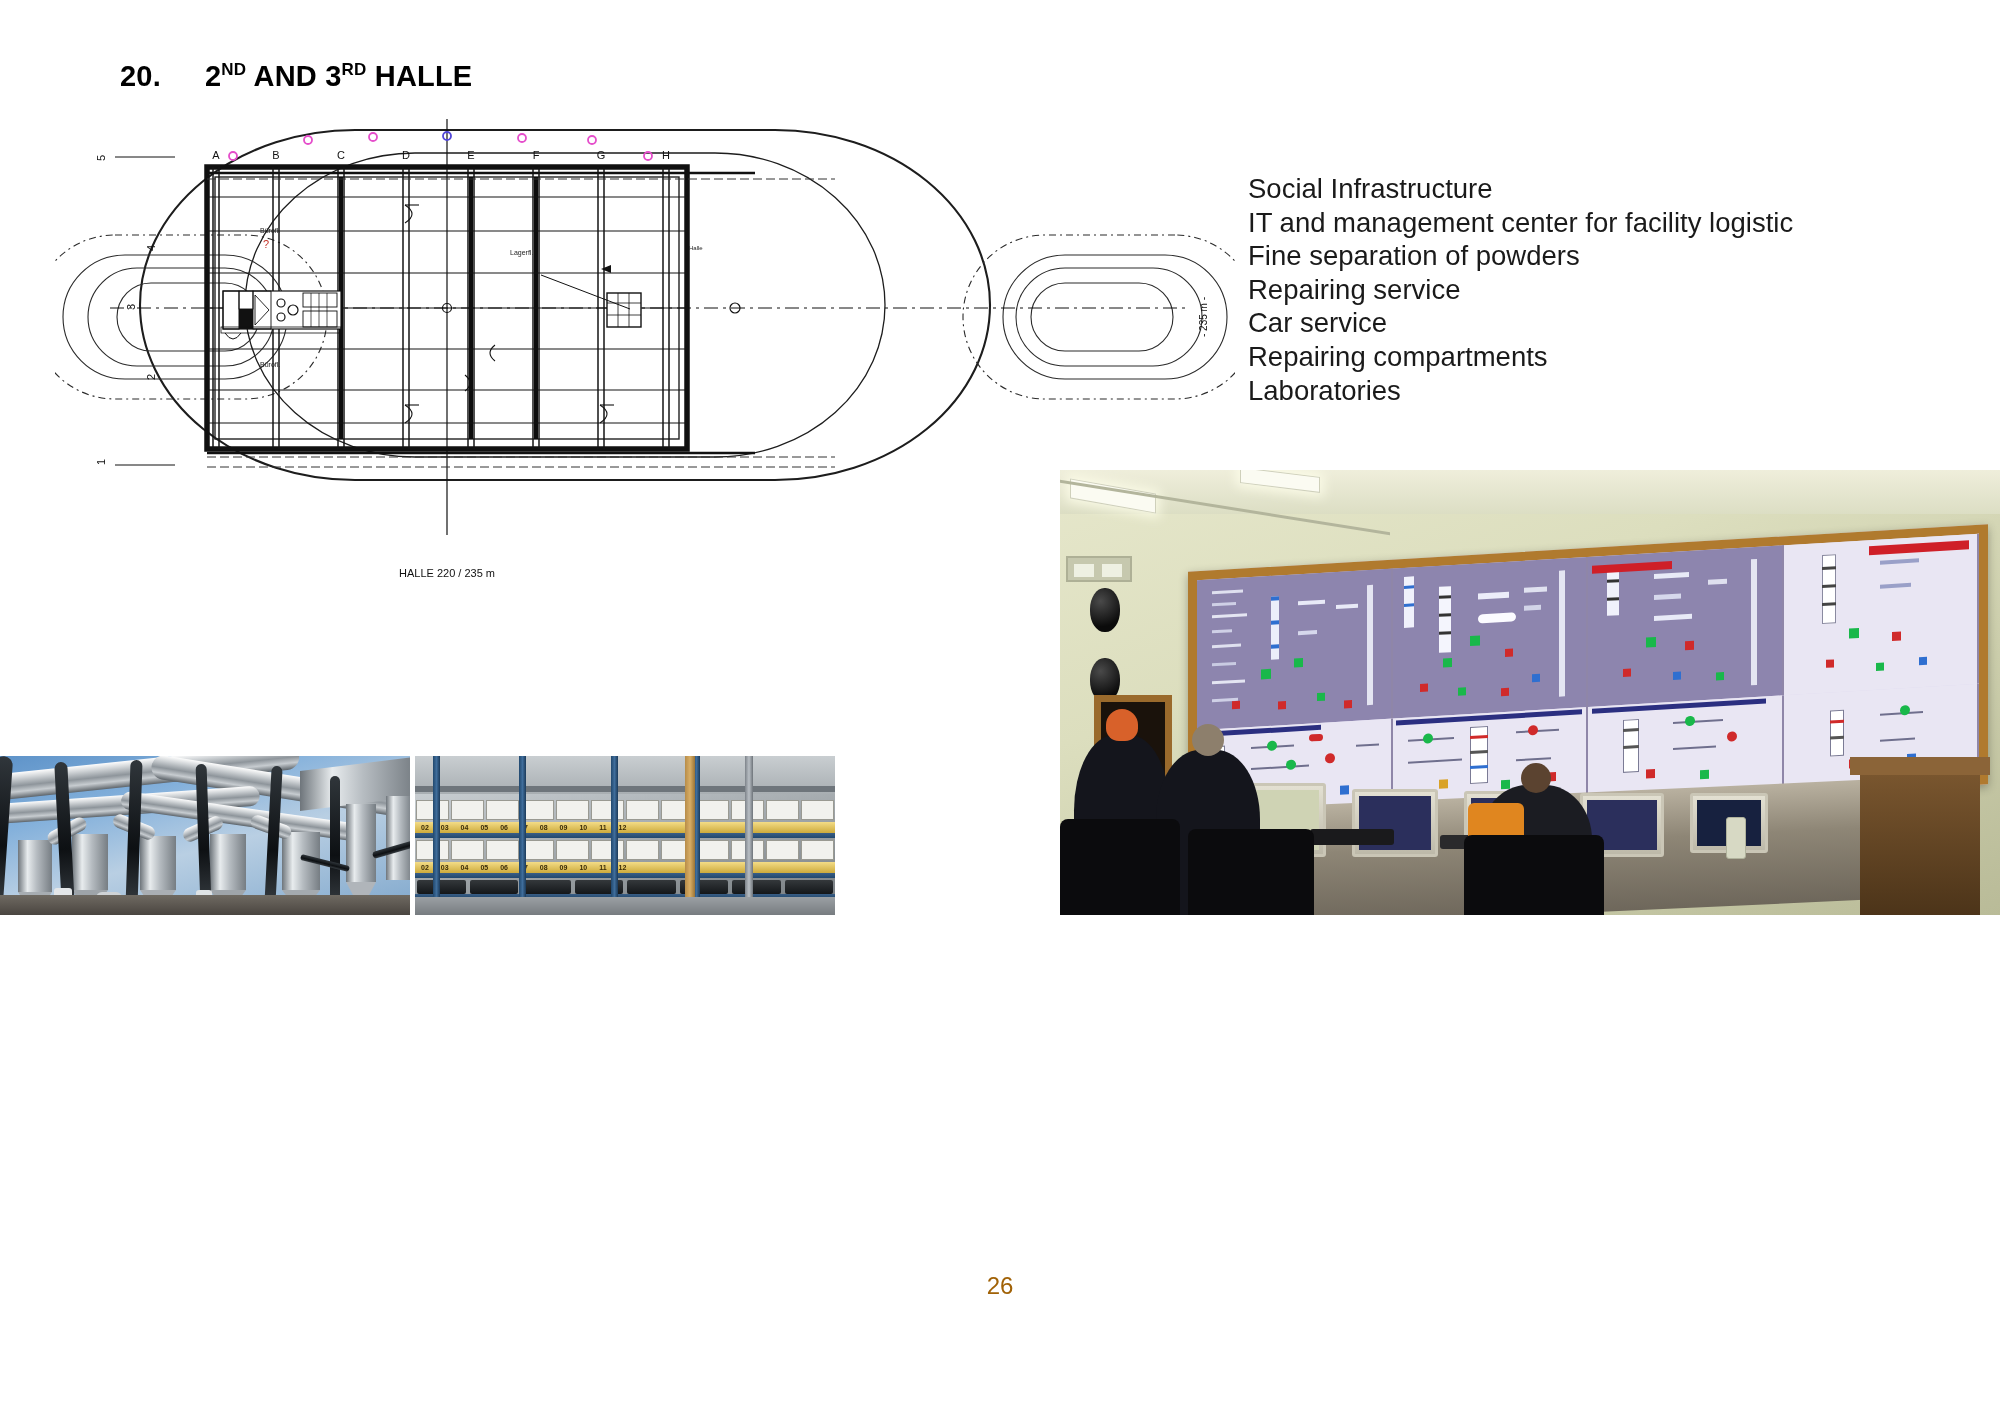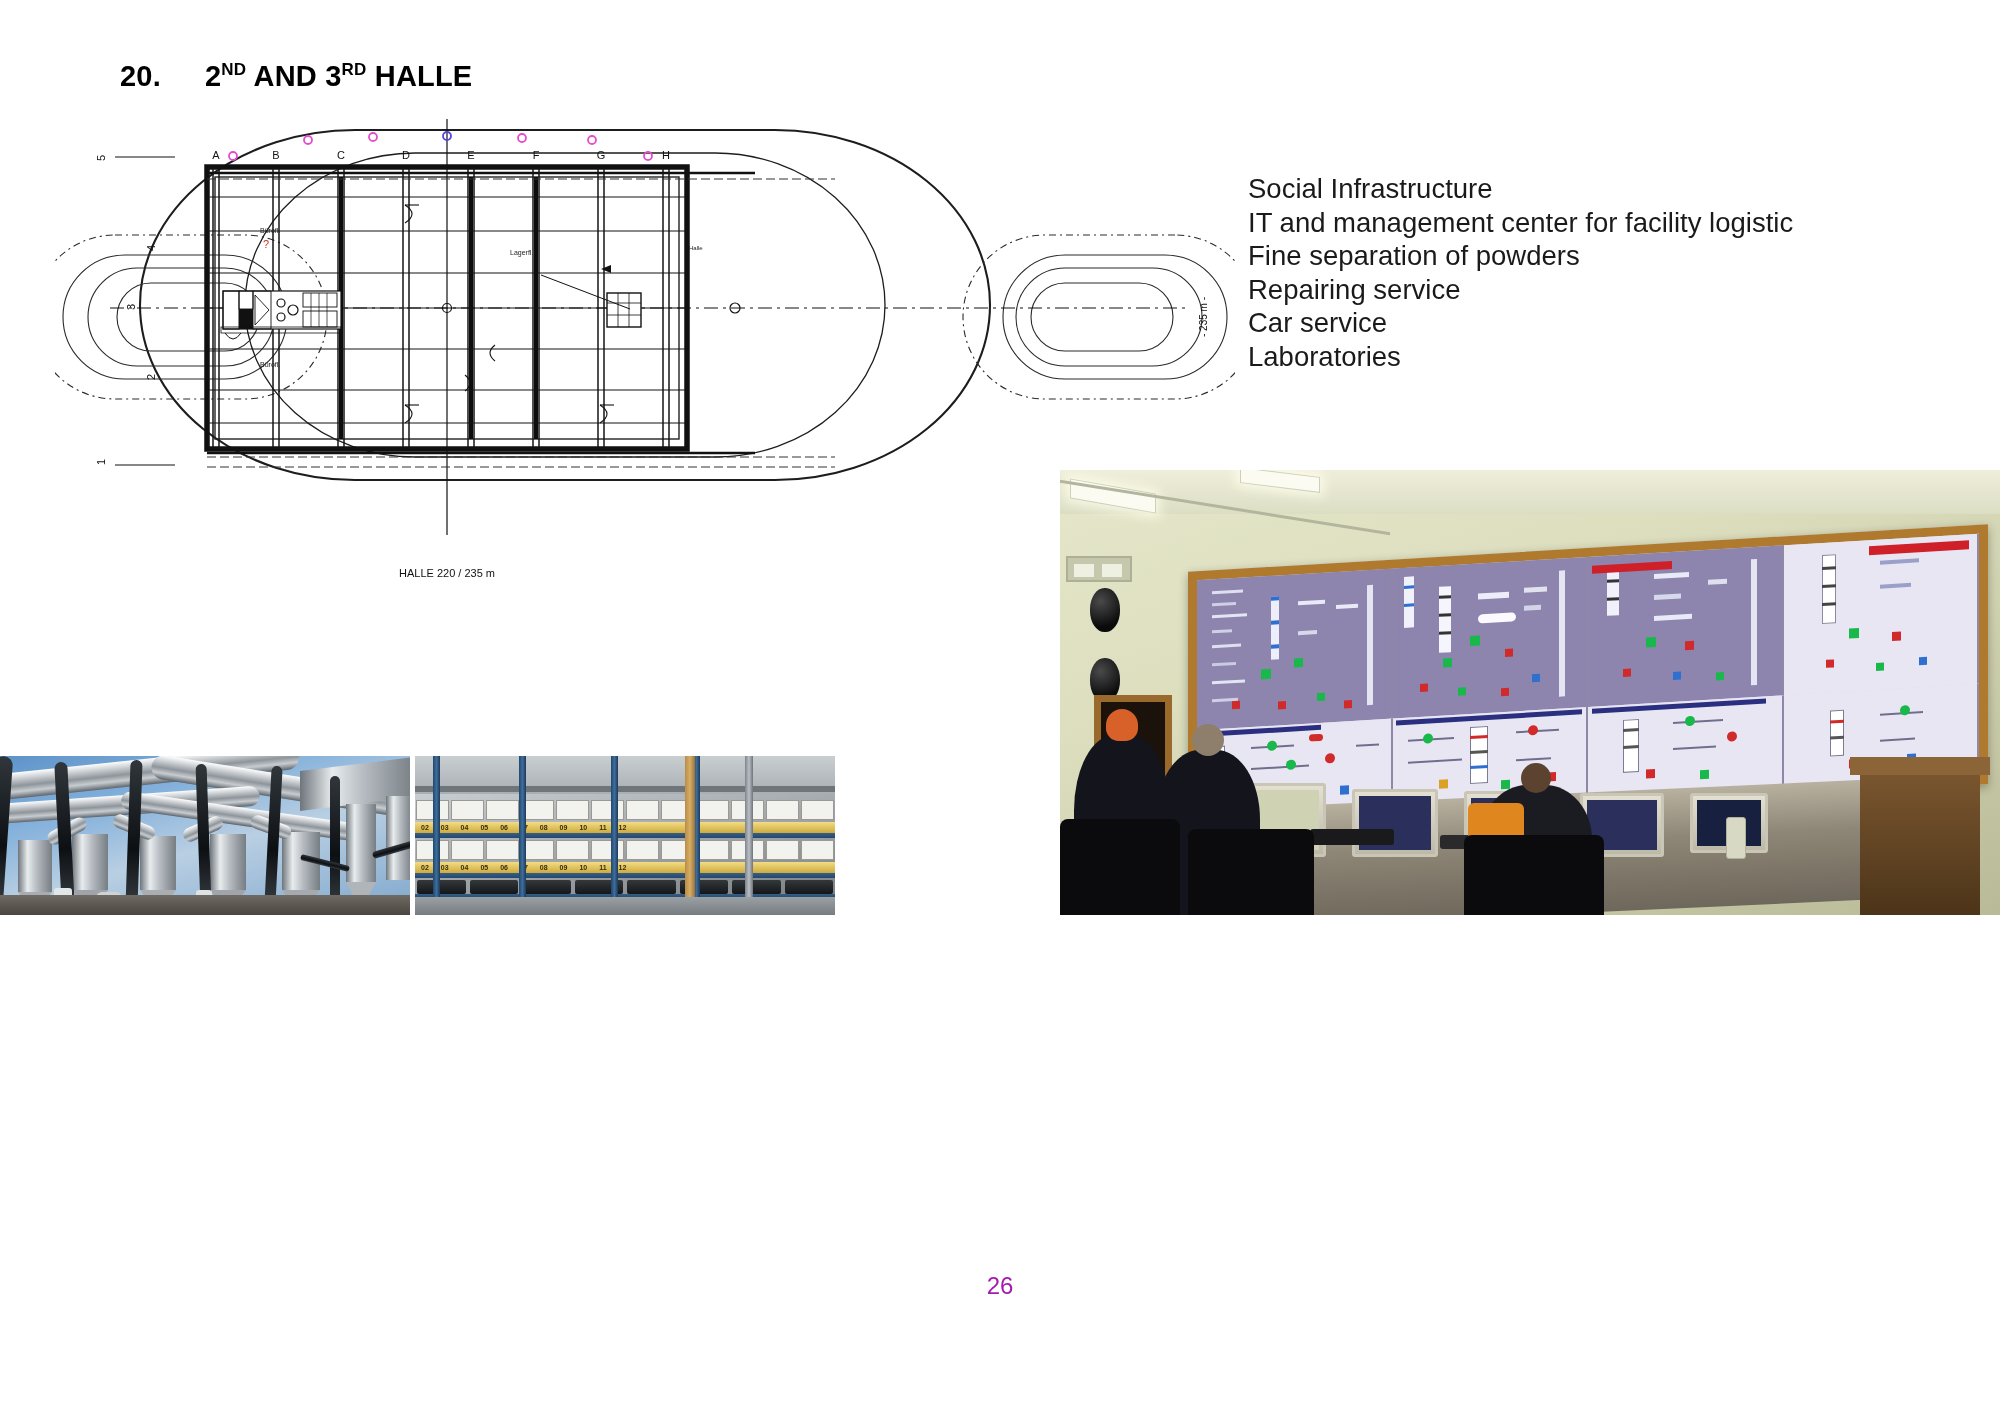--- a/index.html
+++ b/index.html
@@ -172,36 +172,37 @@
   }
   .op-head { position:absolute; top:-26px; left:50%; transform:translateX(-50%);
     width:32px; height:32px; border-radius:50%; }
   .chair {
     position:absolute; bottom:0; background:#0b0b0d; border-radius:8px 8px 0 0;
   }
 
   
   #page-number {
     position:absolute; left:0; right:0; top:1272px;
-    text-align:center; font-size:24px; color:#a21caf;
+    text-align:center; font-size:24px; color:#a16207;
   }
 </style>
 </head>
 <body>
 
 <div id="slide-title">
   <span class="num">20.</span><span>2</span><sup>ND</sup><span> AND </span><span>3</span><sup>RD</sup><span> HALLE</span>
 </div>
 
 <div id="feature-list">
   <div class="fl-item">Social Infrastructure</div>
   <div class="fl-item">IT and management center for facility logistic</div>
   <div class="fl-item">Fine separation of powders</div>
   <div class="fl-item">Repairing service</div>
   <div class="fl-item">Car service</div>
+  <div class="fl-item">Repairing compartments</div>
   <div class="fl-item">Laboratories</div>
 </div>
 
 <div id="floorplan">
   <svg viewBox="0 0 1180 500" preserveAspectRatio="none">
     <defs>
       <pattern id="hatchv" width="6" height="6" patternUnits="userSpaceOnUse">
         <path d="M0 0 L0 6" stroke="#333" stroke-width="0.5"></path>
       </pattern>
     </defs>

